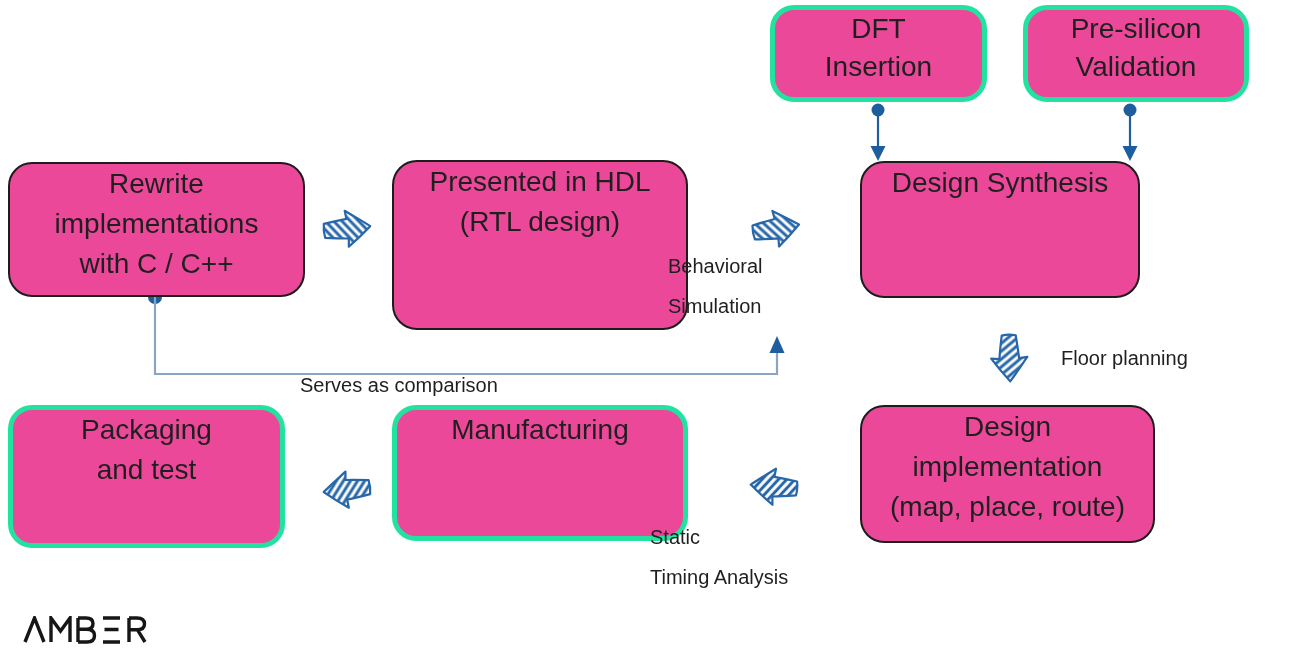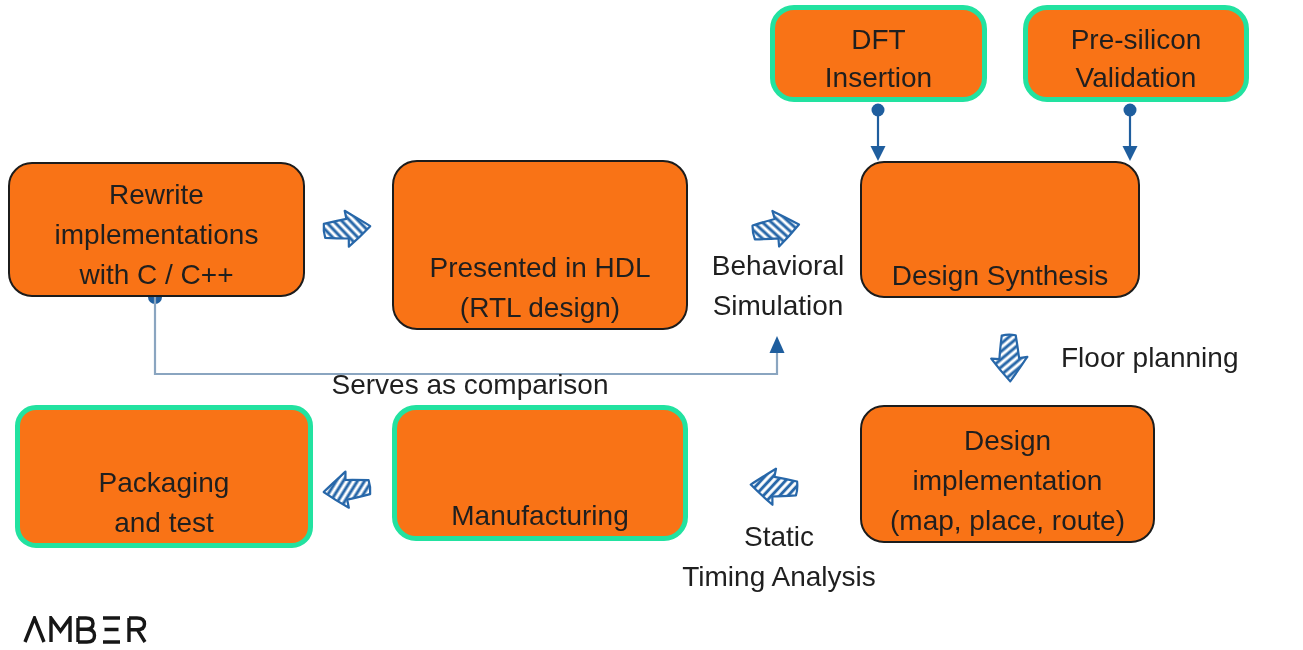--- a/index.html
+++ b/index.html
@@ -6,30 +6,30 @@
   .canvas{
     position:relative;width:1303px;height:650px;background:var(--background,#fff);
     font-family:"Liberation Sans", sans-serif;overflow:hidden;
   }
   .overlay{position:absolute;left:0;top:0;width:1303px;height:650px;pointer-events:none;}
   .dot{fill:var(--connector-blue);}
   .conn{stroke:var(--connector-blue);stroke-width:2.2;}
   .head{fill:var(--connector-blue);}
   .feedback{stroke:var(--feedback-line);stroke-width:2.2;fill:none;}
   .node{
-    position:absolute;display:flex;align-items:flex-end;justify-content:center;
-    text-align:center;background:#f97316;color:var(--text);
+    position:absolute;display:flex;align-items:flex-start;justify-content:center;
+    text-align:center;background:#ec4899;color:var(--text);
     font-size:28px;line-height:40px;white-space:pre-line;box-sizing:border-box;
   }
   .node.plain{border:2.5px solid var(--node-border);border-radius:24px;}
   .node.green{border:5px solid var(--accent-green);border-radius:24px;}
   .node.small{line-height:38px;}
   .lbl{
-    position:absolute;color:var(--text);font-size:28px;line-height:40px;
-    white-space:pre-line;text-align:center;
+    position:absolute;color:var(--text);font-size:20px;line-height:40px;
+    white-space:pre-line;
   }
   .lbl.nowrap{white-space:nowrap;margin-left:18px;}
   .scribble{position:absolute;width:54px;height:46px;}
   .scribble svg{width:100%;height:100%;overflow:visible;}
   .scri{fill:url(#hatch);stroke:var(--scribble-blue);stroke-width:2.2;stroke-linejoin:round;}
   .hatch-line{stroke:var(--scribble-blue);stroke-width:3;}
   .logo{position:absolute;left:10px;top:616px;}
   .logo svg{display:block;}
   .logo path{fill:none;stroke:#161616;stroke-width:3.4;}
 </style>
@@ -84,21 +84,21 @@
   </div>
 
   <div class="node plain" style="left:860px;top:405px;width:295px;height:138px;">
     <span>Design
 implementation
 (map, place, route)</span>
   </div>
   <div class="node green" style="left:392px;top:405px;width:296px;height:136px;">
     <span>Manufacturing</span>
   </div>
-  <div class="node green" style="left:15px;top:405px;width:298px;height:143px;border-radius:21px;">
+  <div class="node green" style="left:8px;top:405px;width:277px;height:143px;">
     <span>Packaging
 and test</span>
   </div>
 
   <div class="scribble" style="left:320px;top:206px;transform:rotate(-6deg);">
     <svg viewBox="0 0 54 46">
         <path class="scri" d="M4.5,15.5 C12,14.5 20,13.6 27.5,12.9 L26.6,4.6 C34.5,10.6 43,16.6 50.4,22.6 C42.6,29.2 34.4,35.6 27,40.8 L27.8,32.6 C20,31.9 12,30.7 4.4,29.5 C3.4,25 3.6,20 4.5,15.5 Z"></path>
       </svg>
   </div>
   <div class="scribble" style="left:749px;top:206px;transform:rotate(-10deg);">

